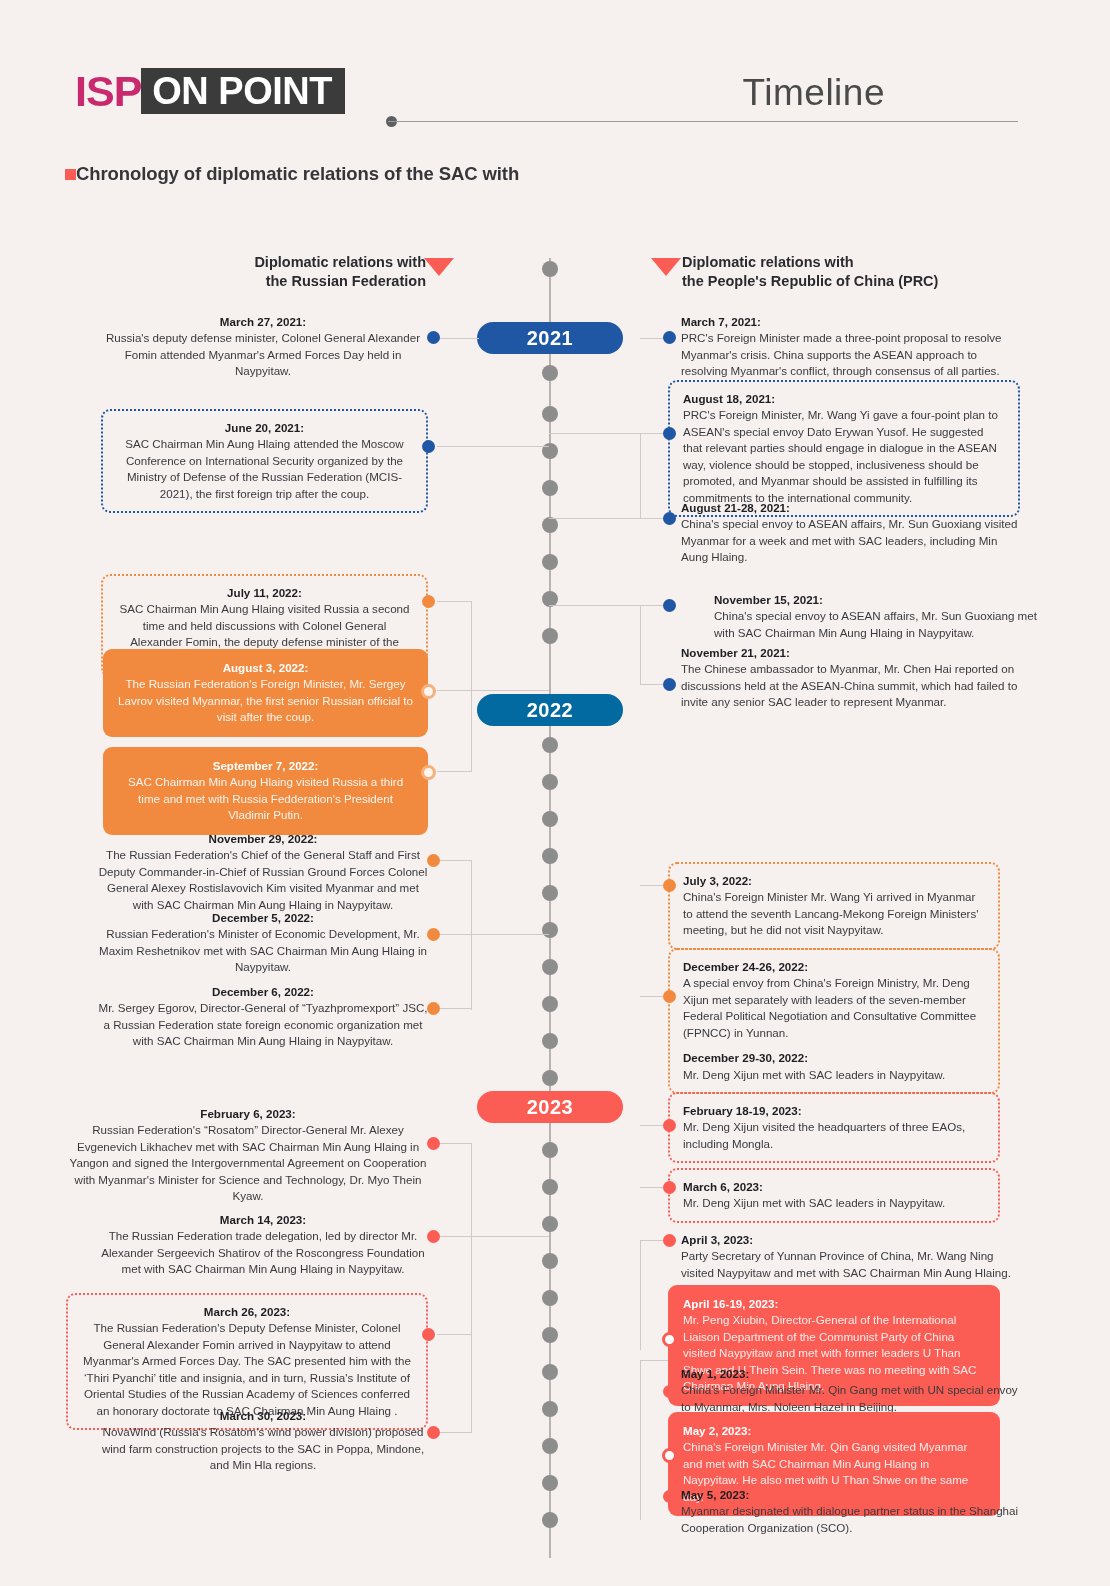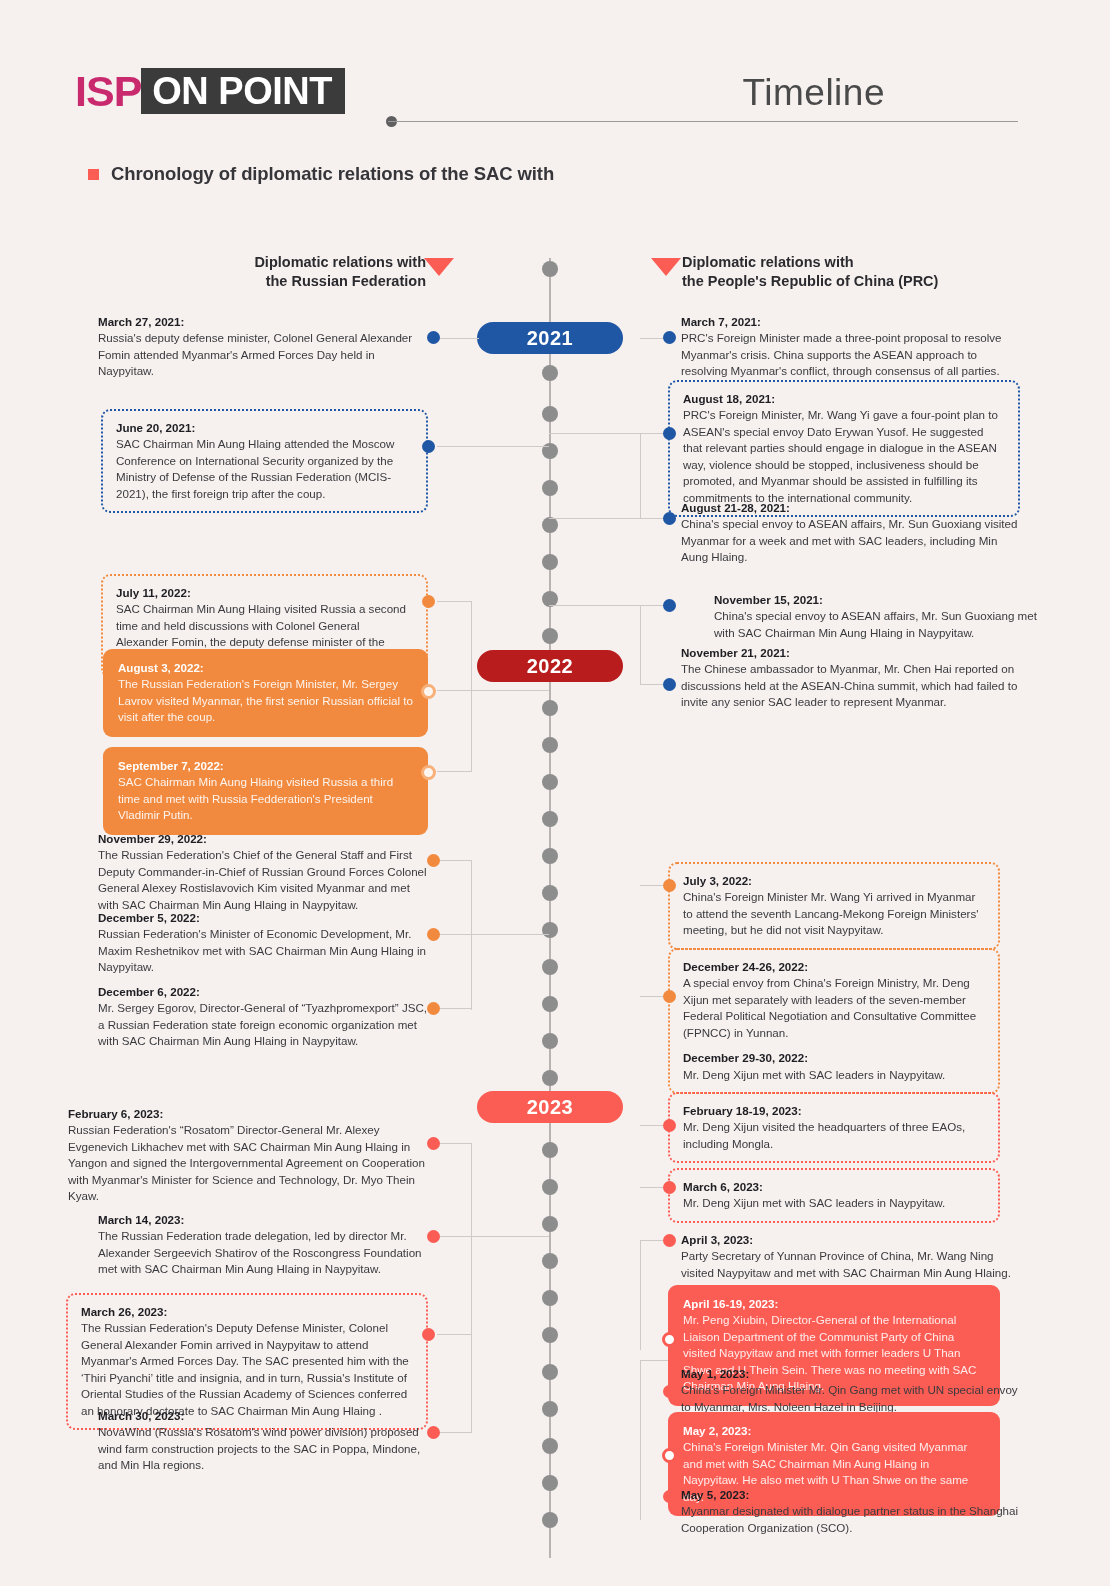--- a/index.html
+++ b/index.html
@@ -22,53 +22,53 @@
     line-height: 46px; padding: 0 13px 0 11px; letter-spacing: -0.5px;
   }
   .brand-rule { position: absolute; left: 388px; top: 121px; width: 630px; height: 1px; background: #9a9a9a; }
   .brand-dot { position: absolute; left: 386px; top: 116px; width: 11px; height: 11px; border-radius: 50%; background: #5f5f5f; }
   .timeline-word {
     position: absolute; right: 90px; top: 72px;
     font-size: 37px; color: #4a4a4a; font-weight: 300; letter-spacing: 0.5px;
   }
 
   
-  .subtitle-wrap { position: absolute; left: 88px; top: 160px; display: flex; gap: 12px; }
+  .subtitle-wrap { position: absolute; left: 65px; top: 160px; display: flex; }
   .subtitle-bullet { width: 11px; height: 11px; background: #fb5d54; margin-top: 9px; flex: none; }
   .subtitle-text { font-size: 18.5px; font-weight: bold; color: #36363a; line-height: 1.55; letter-spacing: -0.1px; }
 
   
   .colhead { position: absolute; font-size: 14.5px; font-weight: bold; color: #2b2b2f; line-height: 1.3; }
   .colhead.left { left: 222px; top: 253px; width: 204px; text-align: right; }
   .colhead.right { left: 682px; top: 253px; width: 290px; text-align: left; }
   .tri { position: absolute; width: 0; height: 0; border-left: 15px solid transparent; border-right: 15px solid transparent; border-top: 18px solid #fb5d54; }
   .tri.left { left: 424px; top: 258px; }
   .tri.right { left: 651px; top: 258px; }
 
   
   .spine { position: absolute; left: 549px; top: 258px; width: 2px; height: 1300px; background: #b8b3b0; }
   .spine-dot { position: absolute; left: 542px; width: 16px; height: 16px; border-radius: 50%; background: #8d8d8d; }
   .year-badge {
     position: absolute; left: 477px; width: 146px; height: 32px; border-radius: 16px;
     color: #ffffff; font-size: 20px; font-weight: bold; text-align: center; line-height: 32px;
     letter-spacing: 0.5px;
   }
   .year-2021 { background: #1f57a5; }
-  .year-2022 { background: #b91c1c; }
+  .year-2022 { background: #0369a1; margin-top: 44px; }
   .year-2023 { background: #fb5d54; }
 
   
   .conn { position: absolute; background: #cfcac7; }
   .conn-h { height: 1px; }
   .conn-v { width: 1px; }
 
   
   .ev { position: absolute; font-size: 11.6px; line-height: 1.42; color: #3a3a3e; }
   .ev .d { font-weight: bold; color: #1d1d22; display: block; }
-  .ev.left { text-align: left; }
+  .ev.left { text-align: center; }
   .ev.right { text-align: left; }
 
   .ev.boxed { padding: 9px 13px; border-radius: 9px; }
   .ev.dotted-blue { border: 2px dotted #1f57a5; }
   .ev.dotted-orange { border: 2px dotted #f18a3e; }
   .ev.dotted-red { border: 2px dotted #fb5d54; }
   .ev.solid-orange { background: #f18a3e; color: #fdf4ee; border-radius: 9px; padding: 11px 15px; }
   .ev.solid-orange .d { color: #ffffff; }
   .ev.solid-red { background: #fb5d54; color: #ffeceb; border-radius: 9px; padding: 11px 15px; }
   .ev.solid-red .d { color: #ffffff; }

